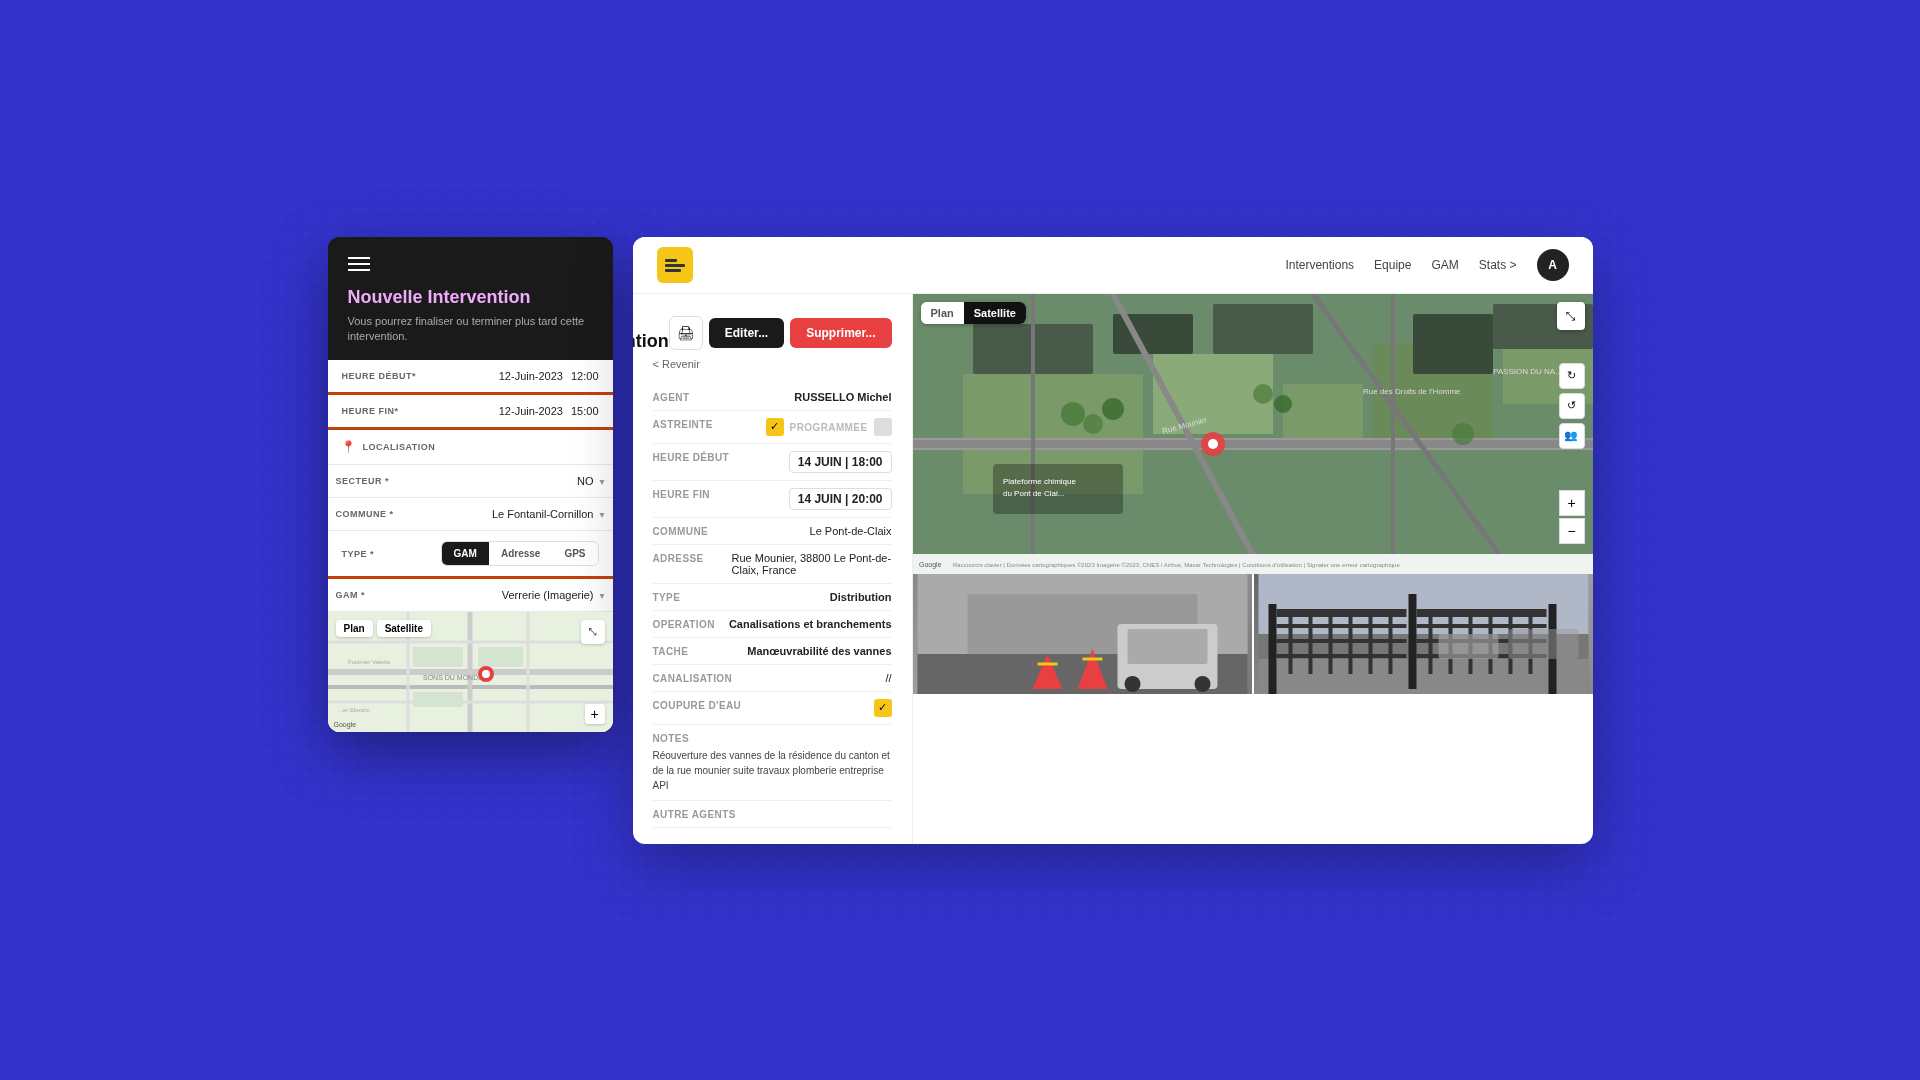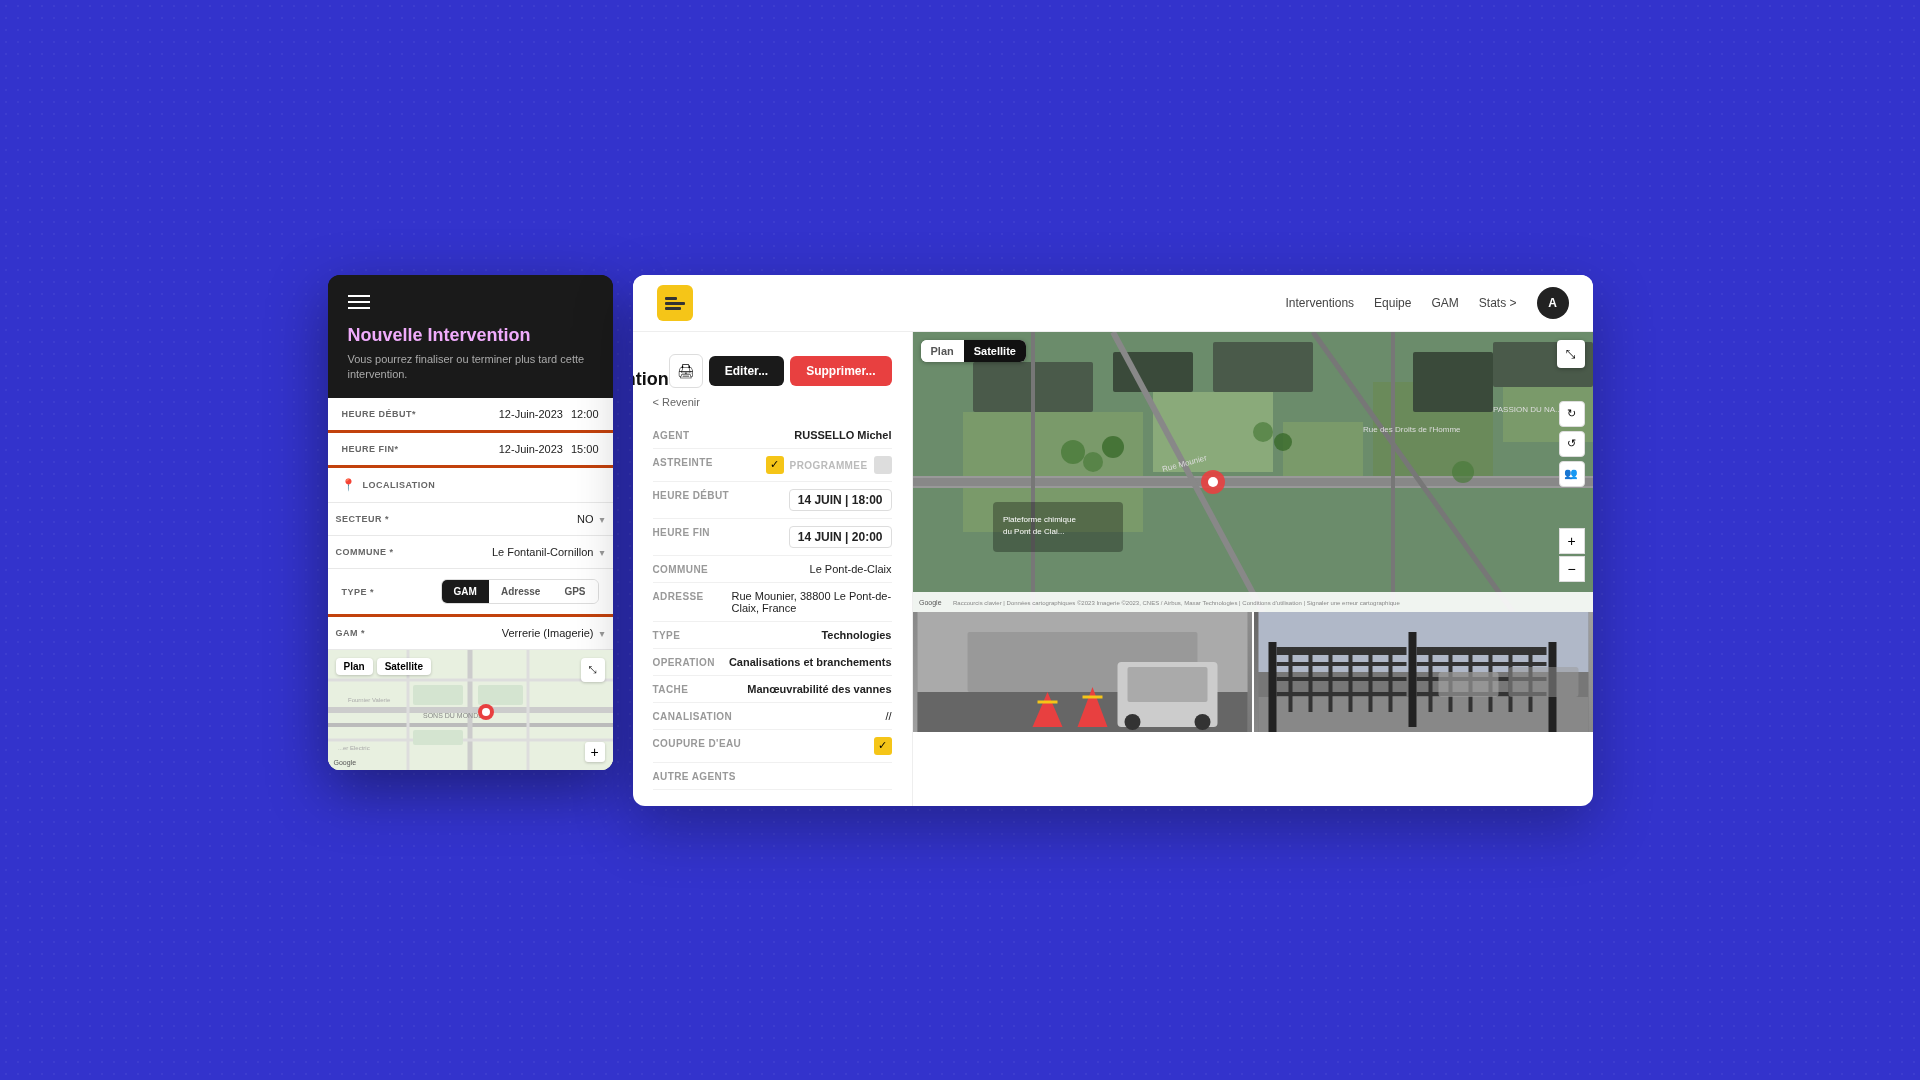--- a/index.html
+++ b/index.html
@@ -763,21 +763,21 @@
           <span class="detail-value">Le Pont-de-Claix</span>
         </div>
 
         <div class="detail-row">
           <span class="detail-label">ADRESSE</span>
           <span class="detail-value" style="max-width:160px;">Rue Mounier, 38800 Le Pont-de-Claix, France</span>
         </div>
 
         <div class="detail-row">
           <span class="detail-label">TYPE</span>
-          <span class="detail-value bold">Technologies</span>
+          <span class="detail-value bold">Distribution</span>
         </div>
 
         <div class="detail-row">
           <span class="detail-label">OPERATION</span>
           <span class="detail-value bold">Canalisations et branchements</span>
         </div>
 
         <div class="detail-row">
           <span class="detail-label">TACHE</span>
           <span class="detail-value bold">Manœuvrabilité des vannes</span>
@@ -786,20 +786,24 @@
         <div class="detail-row">
           <span class="detail-label">CANALISATION</span>
           <span class="detail-value">//</span>
         </div>
 
         <div class="detail-row">
           <span class="detail-label">COUPURE D'EAU</span>
           <div class="checkbox-yellow">✓</div>
         </div>
 
+        <div class="detail-row-notes">
+          <div class="detail-label">NOTES</div>
+          <p class="notes-text">Réouverture des vannes de la résidence du canton et de la rue mounier suite travaux plomberie entreprise API</p>
+        </div>
 
         <div class="detail-row">
           <span class="detail-label">AUTRE AGENTS</span>
         </div>
       </div>
 
       <div class="map-photos-column">
 
         <div class="satellite-map">
           <svg viewBox="0 0 680 280" width="100%" height="100%">

